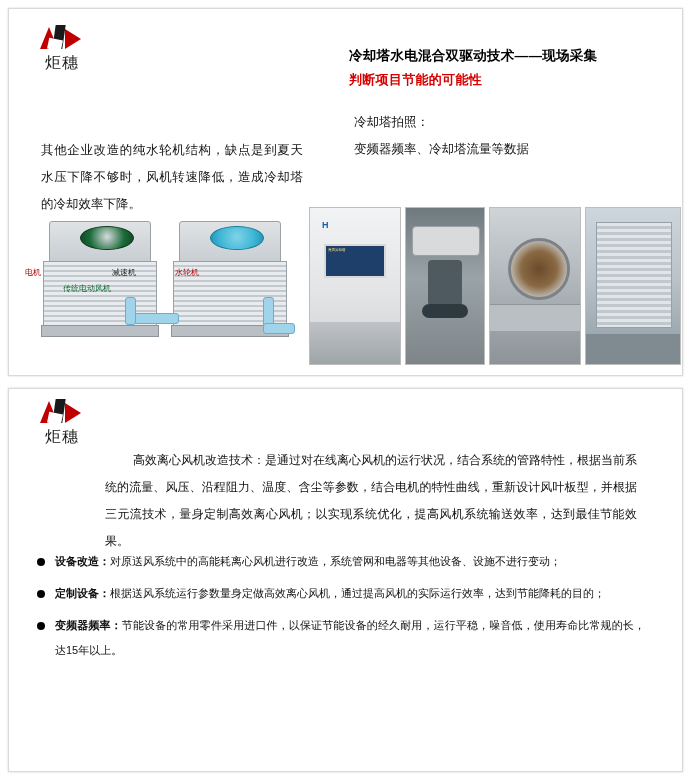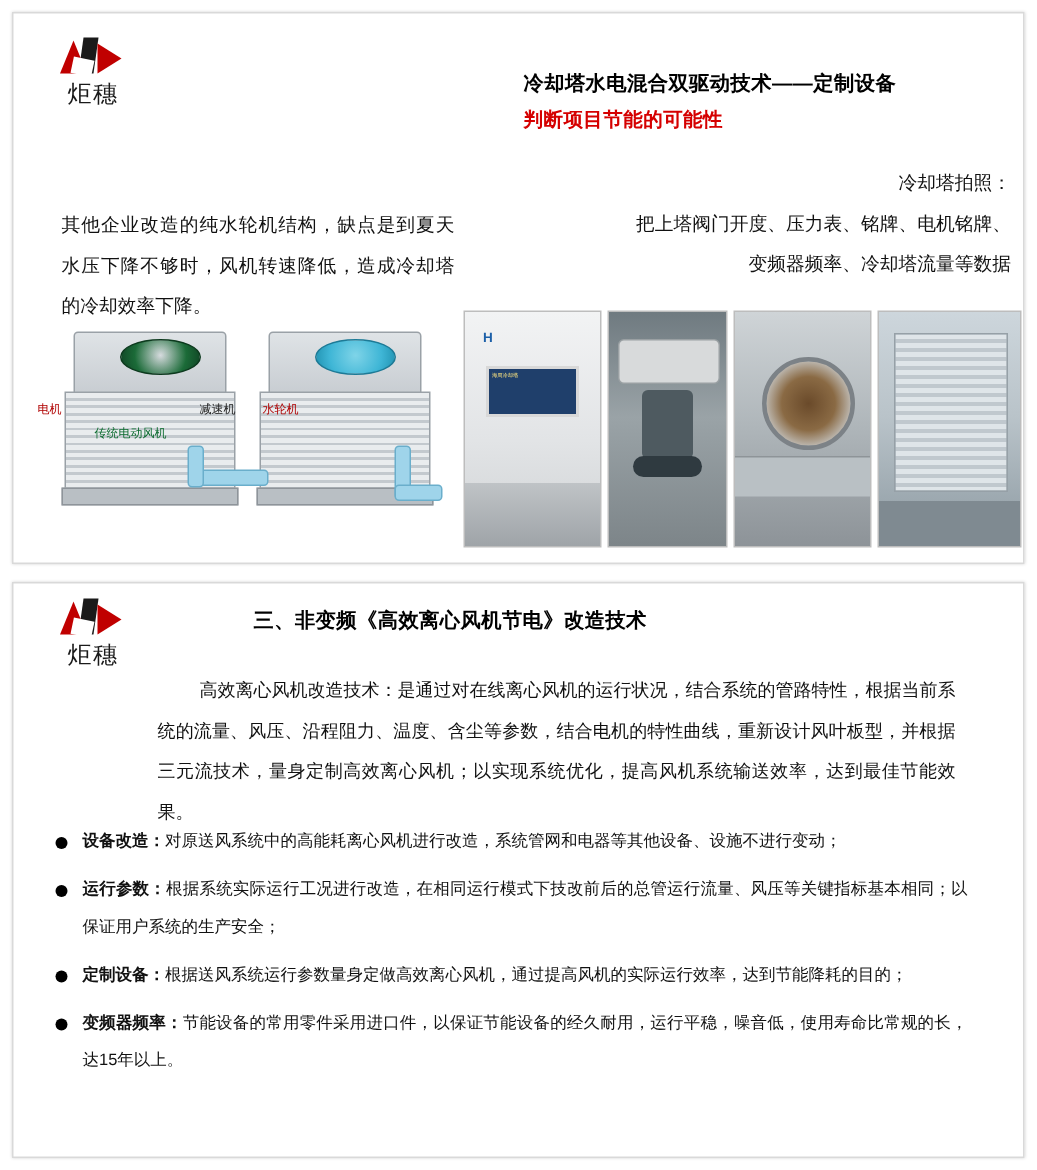--- a/index.html
+++ b/index.html
@@ -124,21 +124,20 @@
   }
 
   .right-list {
     position: absolute;
     left: 345px;
     top: 100px;
     width: 320px;
     font-size: 12.5px;
     line-height: 27px;
     color: #111;
-    text-align: right;
   }
 
   
   .diagram {
     position: absolute;
     left: 16px;
     top: 196px;
     width: 272px;
     height: 156px;
   }
@@ -313,44 +312,43 @@
     <div class="logo" style="left:22px; top:16px;">
       <div class="mark">
         <div class="b1"></div>
           <div class="b2"></div>
           <div class="b3"></div>
           <div class="b4"></div>
       </div>
       <div class="name">炬穗</div>
     </div>
 
-    <div class="top-title">冷却塔水电混合双驱动技术——定制设备</div>
+    <div class="top-title">冷却塔水电混合双驱动技术——现场采集</div>
     <div class="top-subtitle">判断项目节能的可能性</div>
 
     <div class="left-para">其他企业改造的纯水轮机结构，缺点是到夏天水压下降不够时，风机转速降低，造成冷却塔的冷却效率下降。</div>
 
     <div class="right-list">
       <div>冷却塔拍照：</div>
-      <div>把上塔阀门开度、压力表、铭牌、电机铭牌、</div>
       <div>变频器频率、冷却塔流量等数据</div>
     </div>
 
     <div class="diagram">
       <div class="dg-caption">传统电动风机冷却塔</div>
 
       <div class="tower left">
         <div class="tw-top">
           <div class="tw-fan"></div>
         </div>
         <div class="tw-body"></div>
         <div class="tw-base"></div>
       </div>
       <div class="lbl" style="left:0px; top:62px;">电机</div>
       <div class="lbl green" style="left:38px; top:78px;">传统电动风机</div>
-      <div class="lbl dark" style="left:108px; top:62px;">减速机</div>
+      <div class="lbl dark" style="left:87px; top:62px;">减速机</div>
 
       <div class="tower right">
         <div class="tw-top">
           <div class="tw-fan cyan"></div>
         </div>
         <div class="tw-body"></div>
         <div class="tw-base"></div>
       </div>
       <div class="lbl" style="left:150px; top:62px;">水轮机</div>
 
@@ -391,35 +389,30 @@
     <div class="logo" style="left:22px; top:10px;">
       <div class="mark">
         <div class="b1"></div>
           <div class="b2"></div>
           <div class="b3"></div>
           <div class="b4"></div>
       </div>
       <div class="name">炬穗</div>
     </div>
 
-    <div class="bottom-title">三、非变频《高效离心风机节电》改造技术</div>
 
     <div class="bottom-para">高效离心风机改造技术：是通过对在线离心风机的运行状况，结合系统的管路特性，根据当前系统的流量、风压、沿程阻力、温度、含尘等参数，结合电机的特性曲线，重新设计风叶板型，并根据三元流技术，量身定制高效离心风机；以实现系统优化，提高风机系统输送效率，达到最佳节能效果。</div>
 
     <div class="bullets">
       <div class="bullet">
         <span class="dot"></span>
         <b>设备改造：</b><span>对原送风系统中的高能耗离心风机进行改造，系统管网和电器等其他设备、设施不进行变动；</span>
       </div>
       <div class="bullet">
         <span class="dot"></span>
-        <b>运行参数：</b><span>根据系统实际运行工况进行改造，在相同运行模式下技改前后的总管运行流量、风压等关键指标基本相同；以保证用户系统的生产安全；</span>
-      </div>
-      <div class="bullet">
-        <span class="dot"></span>
         <b>定制设备：</b><span>根据送风系统运行参数量身定做高效离心风机，通过提高风机的实际运行效率，达到节能降耗的目的；</span>
       </div>
       <div class="bullet">
         <span class="dot"></span>
         <b>变频器频率：</b><span>节能设备的常用零件采用进口件，以保证节能设备的经久耐用，运行平稳，噪音低，使用寿命比常规的长，达15年以上。</span>
       </div>
     </div>
   </div>
 
 </div>

